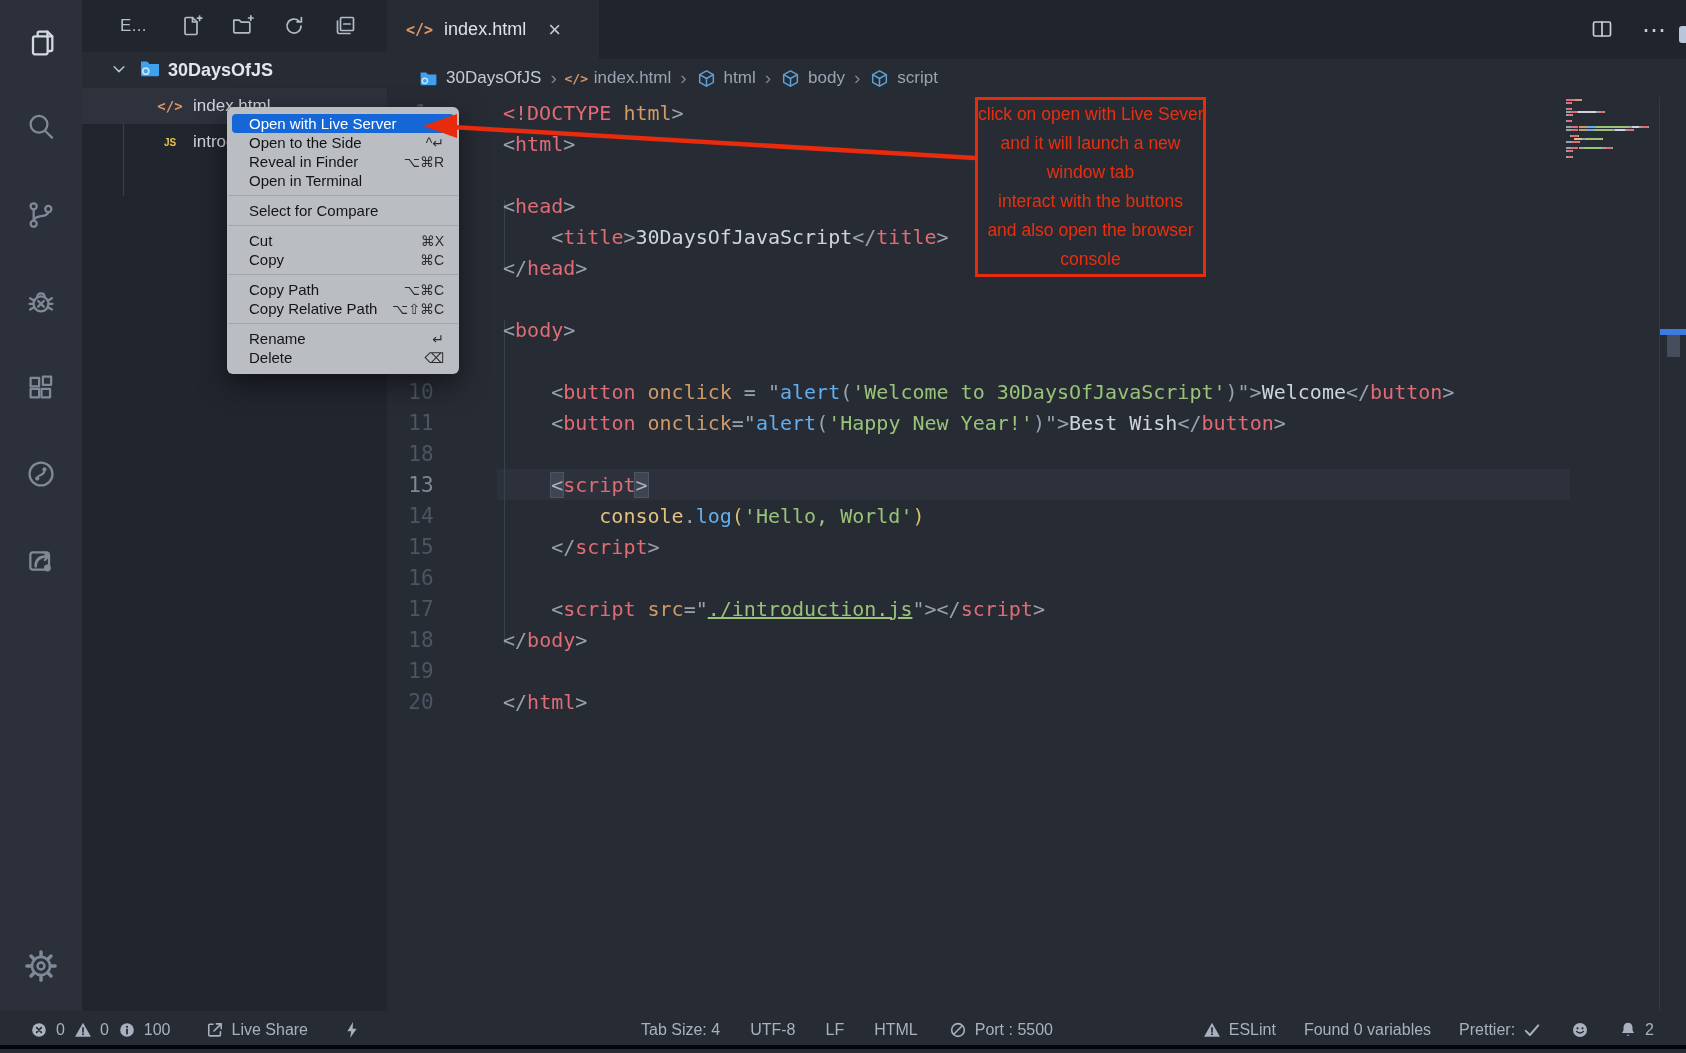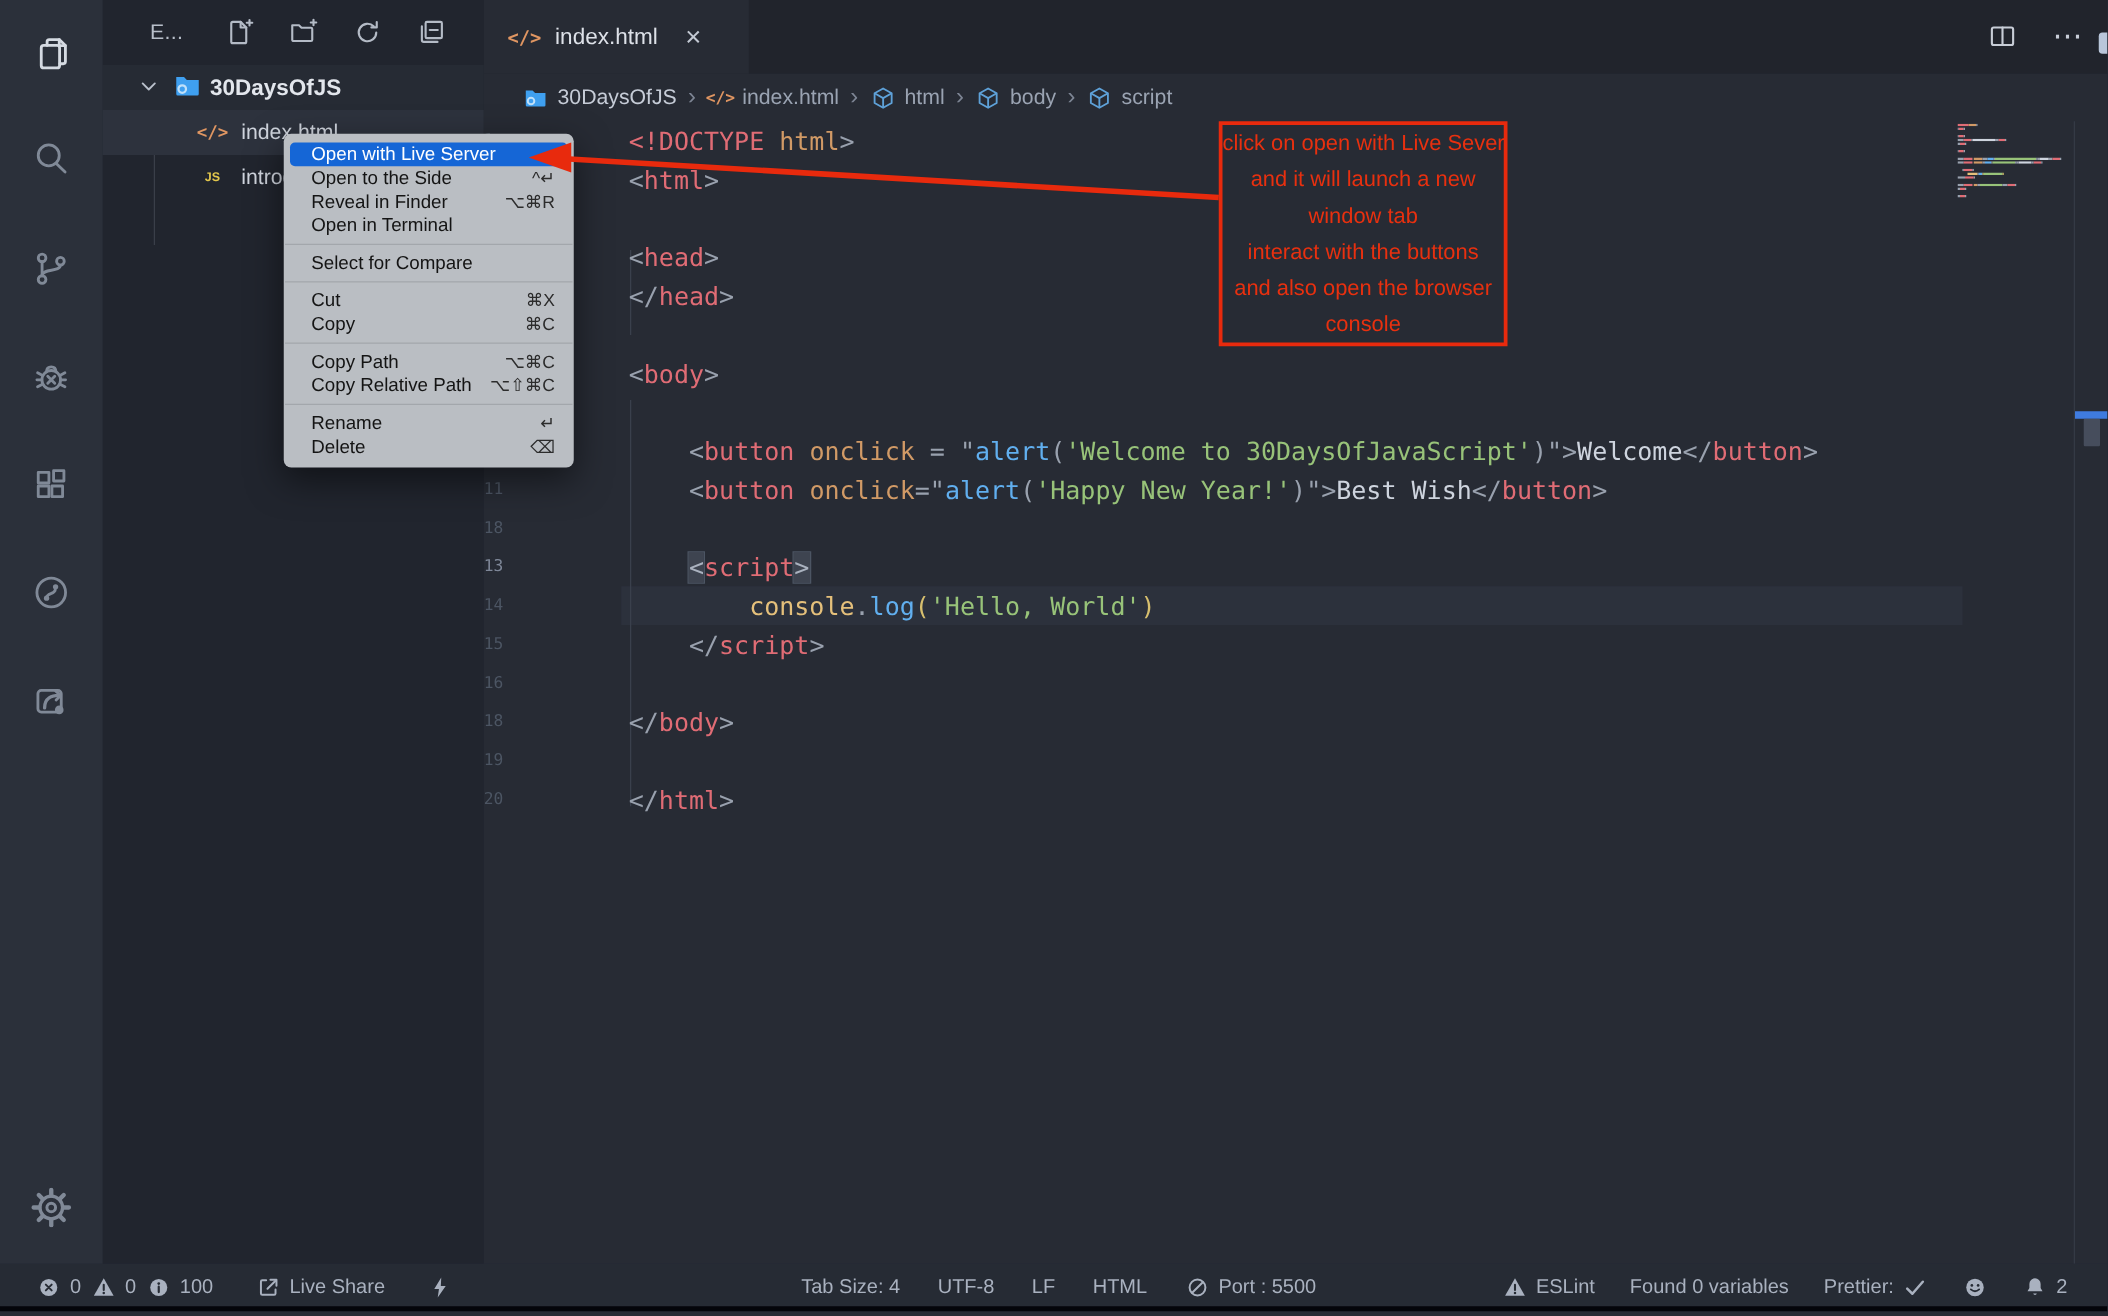--- a/index.html
+++ b/index.html
@@ -54,21 +54,21 @@
   .bc-ico { width:21px; height:21px; display:flex; align-items:center; justify-content:center; }
   .bc-ico svg { width:21px; height:21px; }
   .bc-folder svg { width:22px; height:22px; }
   .bc-code { color:#e09662; font-family:"DejaVu Sans Mono",monospace; font-weight:700; font-size:13px; }
 
   .editor { position:absolute; left:0; top:97px; right:0; bottom:0; }
   .cur-line { position:absolute; left:110px; top:372px; width:1073px; height:31px; background:#2c313c; }
   .indent-guide { position:absolute; width:1px; background:#3a404c; left:117px; }
   .code-lines { position:relative; }
   .line { height:31px; display:flex; align-items:center; font-family:"DejaVu Sans Mono",monospace; font-size:20px; }
-  .ln { width:68px; text-align:left; color:#4c5563; font-size:13px; flex:none; }
+  .ln { width:68px; text-align:center; color:#4c5563; font-size:21px; flex:none; }
   .ln.active { color:#7e8798; }
   .ct { padding-left:48px; white-space:pre; }
   .tk-p { color:#99a1ae; } .tk-tag { color:#e06c75; } .tk-attr { color:#d19a66; }
   .tk-str { color:#98c379; } .tk-fn { color:#61afef; } .tk-sup { color:#e5c07b; }
   .tk-txt { color:#ced4de; } .tk-par { color:#d7bf6e; }
   .tk-lnk { color:#98c379; text-decoration:underline; }
   .tk-hlb { color:#aab2bf; background:#3e4450; outline:1px solid #4c5563; }
 
   .minimap { position:absolute; right:32px; top:2px; width:88px; }
   .mm-line { height:2px; margin-bottom:1px; white-space:nowrap; overflow:hidden; }
@@ -310,20 +310,24 @@
           </div>
           <div class="line">
             <span class="ln">3</span>
             <span class="ct"></span>
           </div>
           <div class="line">
             <span class="ln">4</span>
             <span class="ct"><span class="tk-p">&lt;</span><span class="tk-tag">head</span><span class="tk-p">&gt;</span></span>
           </div>
           <div class="line">
+            <span class="ln">5</span>
+            <span class="ct"><span class="tk-p">    &lt;</span><span class="tk-tag">title</span><span class="tk-p">&gt;</span><span class="tk-txt">30DaysOfJavaScript</span><span class="tk-p">&lt;/</span><span class="tk-tag">title</span><span class="tk-p">&gt;</span></span>
+          </div>
+          <div class="line">
             <span class="ln">6</span>
             <span class="ct"><span class="tk-p">&lt;/</span><span class="tk-tag">head</span><span class="tk-p">&gt;</span></span>
           </div>
           <div class="line">
             <span class="ln">7</span>
             <span class="ct"></span>
           </div>
           <div class="line">
             <span class="ln">8</span>
             <span class="ct"><span class="tk-p">&lt;</span><span class="tk-tag">body</span><span class="tk-p">&gt;</span></span>
@@ -352,20 +356,24 @@
             <span class="ln">14</span>
             <span class="ct"><span class="tk-p">        </span><span class="tk-sup">console</span><span class="tk-p">.</span><span class="tk-fn">log</span><span class="tk-par">(</span><span class="tk-str">'Hello, World'</span><span class="tk-par">)</span></span>
           </div>
           <div class="line">
             <span class="ln">15</span>
             <span class="ct"><span class="tk-p">    &lt;/</span><span class="tk-tag">script</span><span class="tk-p">&gt;</span></span>
           </div>
           <div class="line">
             <span class="ln">16</span>
             <span class="ct"></span>
+          </div>
+          <div class="line">
+            <span class="ln">17</span>
+            <span class="ct"><span class="tk-p">    &lt;</span><span class="tk-tag">script</span><span class="tk-p"> </span><span class="tk-attr">src</span><span class="tk-p">="</span><span class="tk-lnk">./introduction.js</span><span class="tk-p">"&gt;</span><span class="tk-p">&lt;/</span><span class="tk-tag">script</span><span class="tk-p">&gt;</span></span>
           </div>
           <div class="line">
             <span class="ln">18</span>
             <span class="ct"><span class="tk-p">&lt;/</span><span class="tk-tag">body</span><span class="tk-p">&gt;</span></span>
           </div>
           <div class="line">
             <span class="ln">19</span>
             <span class="ct"></span>
           </div>
           <div class="line">

